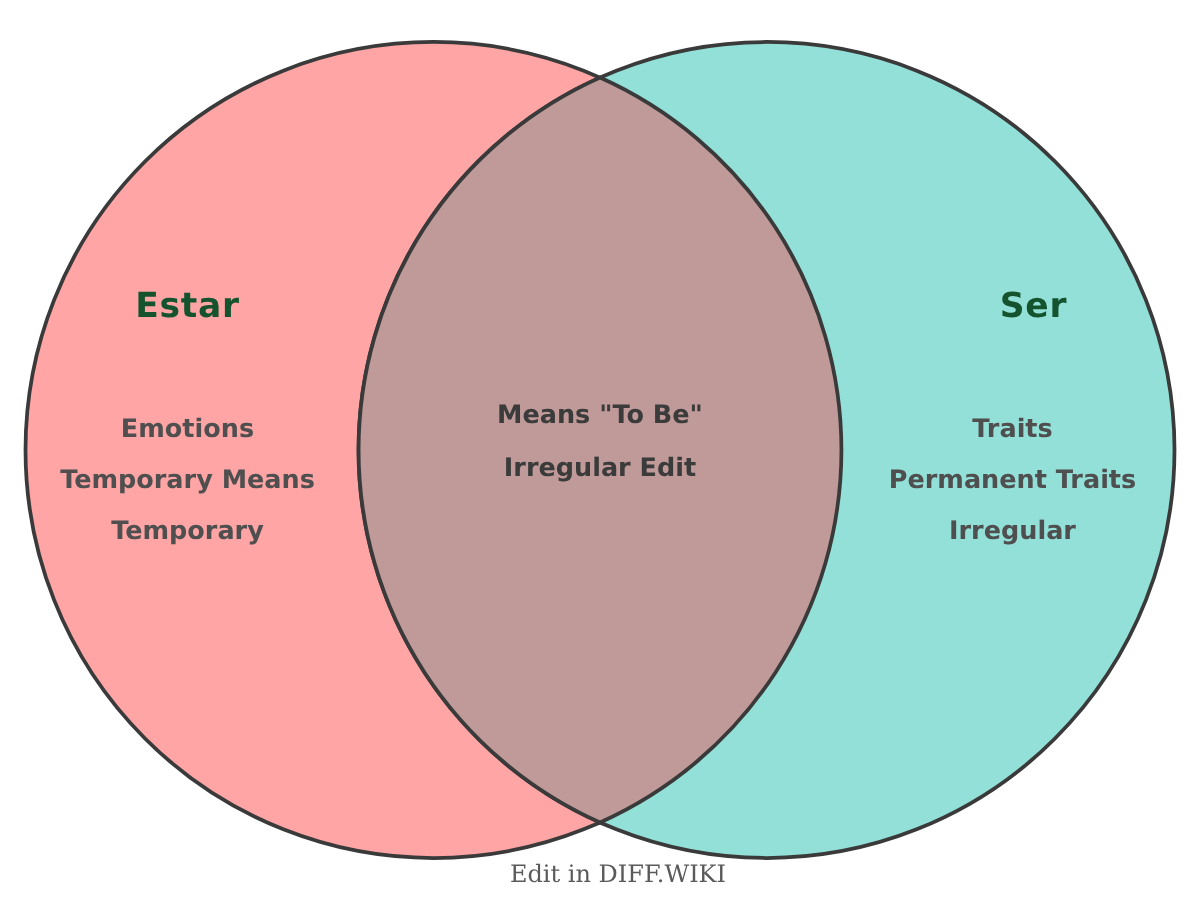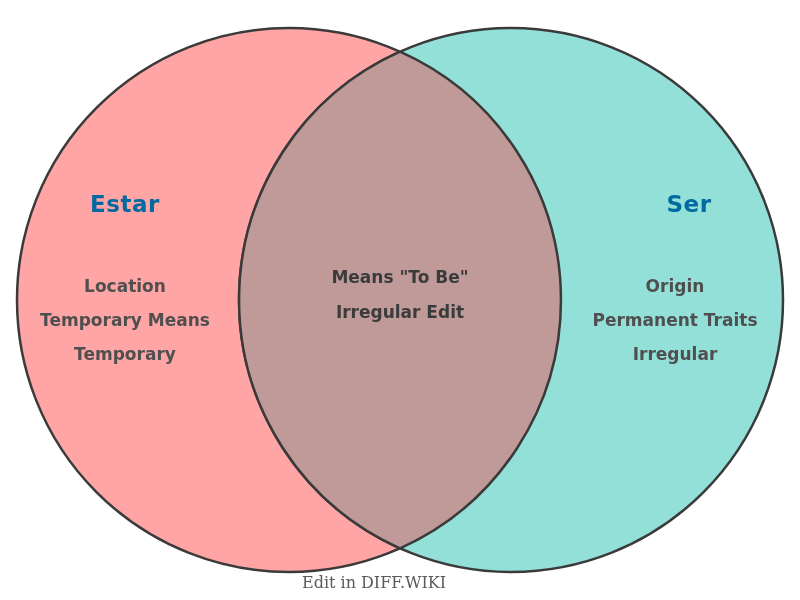--- a/index.html
+++ b/index.html
@@ -30,21 +30,21 @@
     position: absolute;
     text-align: center;
     font-weight: bold;
     color: #4f4f4f;
   }
   .circle-title {
     width: 200px;
     top: 191px;
     font-size: 23px;
     line-height: 26px;
-    color: #0369a1;
+    color: #14532d;
     letter-spacing: 0.5px;
   }
   .item-list {
     width: 220px;
     top: 269px;
     font-size: 17px;
     line-height: 34px;
   }
   .overlap-list {
     left: 290px;
@@ -58,45 +58,46 @@
     position: absolute;
     left: 0;
     top: 573px;
     width: 748px;
     text-align: center;
     font-family: "DejaVu Serif", serif;
     font-size: 16px;
     color: #5a5a5a;
     text-decoration: none;
     cursor: pointer;
+    padding-left: 38px;
   }
 </style>
 </head>
 <body>
 
 <div class="canvas">
 
   <svg class="venn-svg" viewBox="0 0 800 600">
     <circle class="ring" cx="289" cy="300" r="272" fill="#ffa5a5"></circle>
     <circle class="ring" cx="511" cy="300" r="272" fill="#93e0d8"></circle>
     <path class="ring" d="M 400 51.7 A 272 272 0 0 1 400 548.3 A 272 272 0 0 1 400 51.7 Z" fill="#bf9a99"></path>
   </svg>
 
   <div class="txt circle-title" style="left:25px;">Estar</div>
 
   <div class="txt circle-title" style="left:589px;">Ser</div>
 
   <div class="txt item-list" style="left:15px;">
-    <div>Location</div>
+    <div>Emotions</div>
     <div>Temporary Means</div>
     <div>Temporary</div>
   </div>
 
   <div class="txt item-list" style="left:565px;">
-    <div>Origin</div>
+    <div>Traits</div>
     <div>Permanent Traits</div>
     <div>Irregular</div>
   </div>
 
   <div class="txt overlap-list">
     <div>Means "To Be"</div>
     <div>Irregular Edit</div>
   </div>
 
   <a class="footer">Edit in DIFF.WIKI</a>

